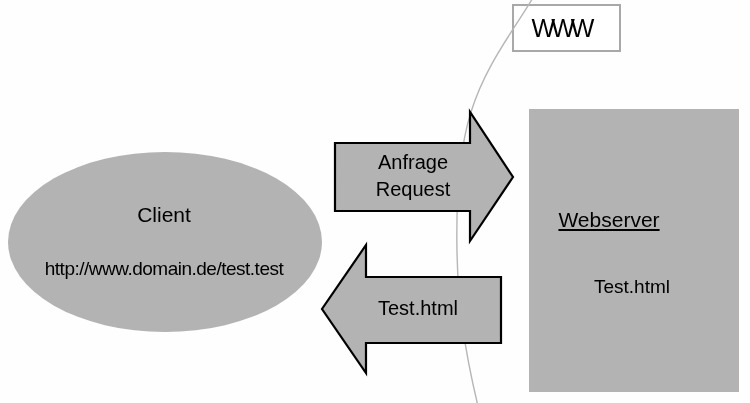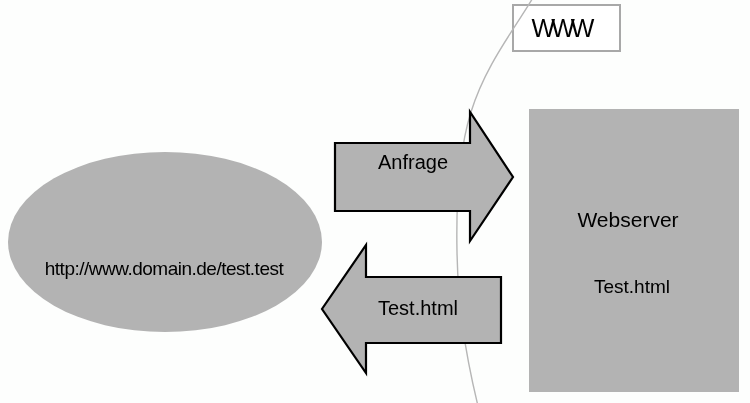--- a/index.html
+++ b/index.html
@@ -18,21 +18,21 @@
     text-align: center;
     white-space: nowrap;
     line-height: 1.18;
   }
   .client-line   { left: 14px;  width: 300px; font-size: 21px; }
   .client-url    { left: 14px;  width: 300px; font-size: 19px; letter-spacing: -0.5px; }
   .www-label     { left: 513px; top: 14px; width: 96px; font-size: 25px; letter-spacing: -4px; }
   .request-label { left: 338px; top: 149px; width: 150px; font-size: 20px; line-height: 27px; }
   .request-label span { display: block; text-align: center; }
   .response-label{ left: 343px; top: 297px; width: 150px; font-size: 20px; }
-  .server-title  { left: 528px; top: 208px; width: 200px; font-size: 21px; }
+  .server-title  { left: 509px; top: 208px; width: 200px; font-size: 21px; text-decoration: underline; }
   .server-file   { left: 532px; top: 276px; width: 200px; font-size: 19px; }
   .arrow-shape   { stroke: #000; stroke-width: 2.2; stroke-linejoin: miter; }
   .www-box-shape { fill: #ffffff; stroke-width: 2; }
   .curve-line    { fill: none; stroke-width: 1.4; }
   .plain-shape   { stroke: none; }
 </style>
 </head>
 <body>
 
 <div class="canvas">
@@ -45,26 +45,28 @@
 
     <rect class="www-box-shape" x="513" y="5" width="107" height="46" stroke="#a8a8a8"></rect>
 
     <path class="curve-line" d="M 534 -4 C 514 30, 486 64, 471 112 C 459 150, 456 200, 457 252 C 458 303, 464 348, 478 406" stroke="#b6b6b6"></path>
 
     <polygon class="arrow-shape" points="335,143 470,143 470,112 513,177 470,241 470,211 335,211" fill="#b3b3b3"></polygon>
 
     <polygon class="arrow-shape" points="501,277 366,277 366,245 322,309 366,373 366,343 501,343" fill="#b3b3b3"></polygon>
   </svg>
 
+  <div class="label client-line" style="top:203px">Client</div>
   <div class="label client-url" style="top:258px">http://www.domain.de/test.test</div>
 
   <div class="label www-label">WWW</div>
 
   <div class="label request-label">
     <span>Anfrage</span>
+    <span>Request</span>
   </div>
 
   <div class="label response-label">Test.html</div>
 
   <div class="label server-title">Webserver</div>
   <div class="label server-file">Test.html</div>
 
 </div>
 
 </body></html>

